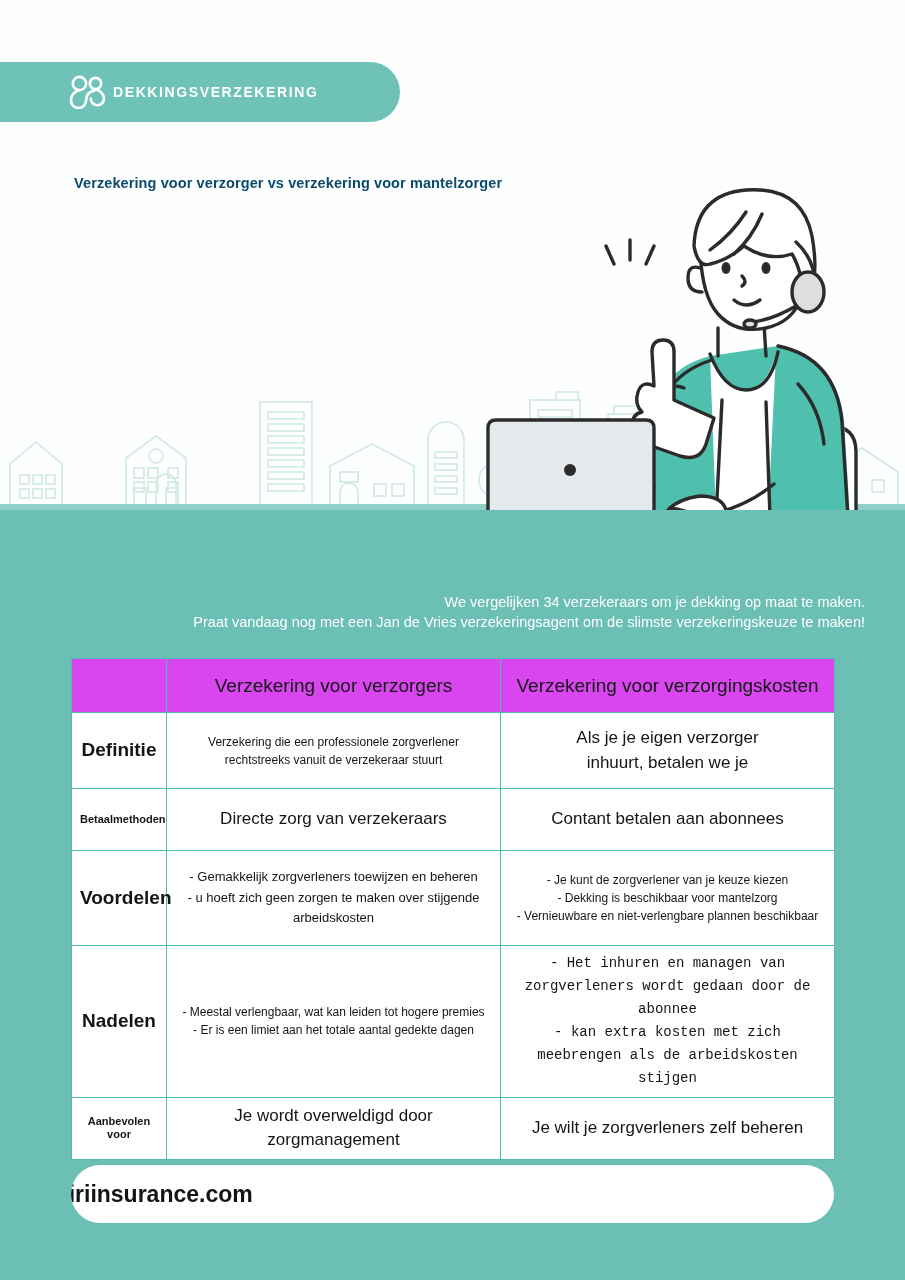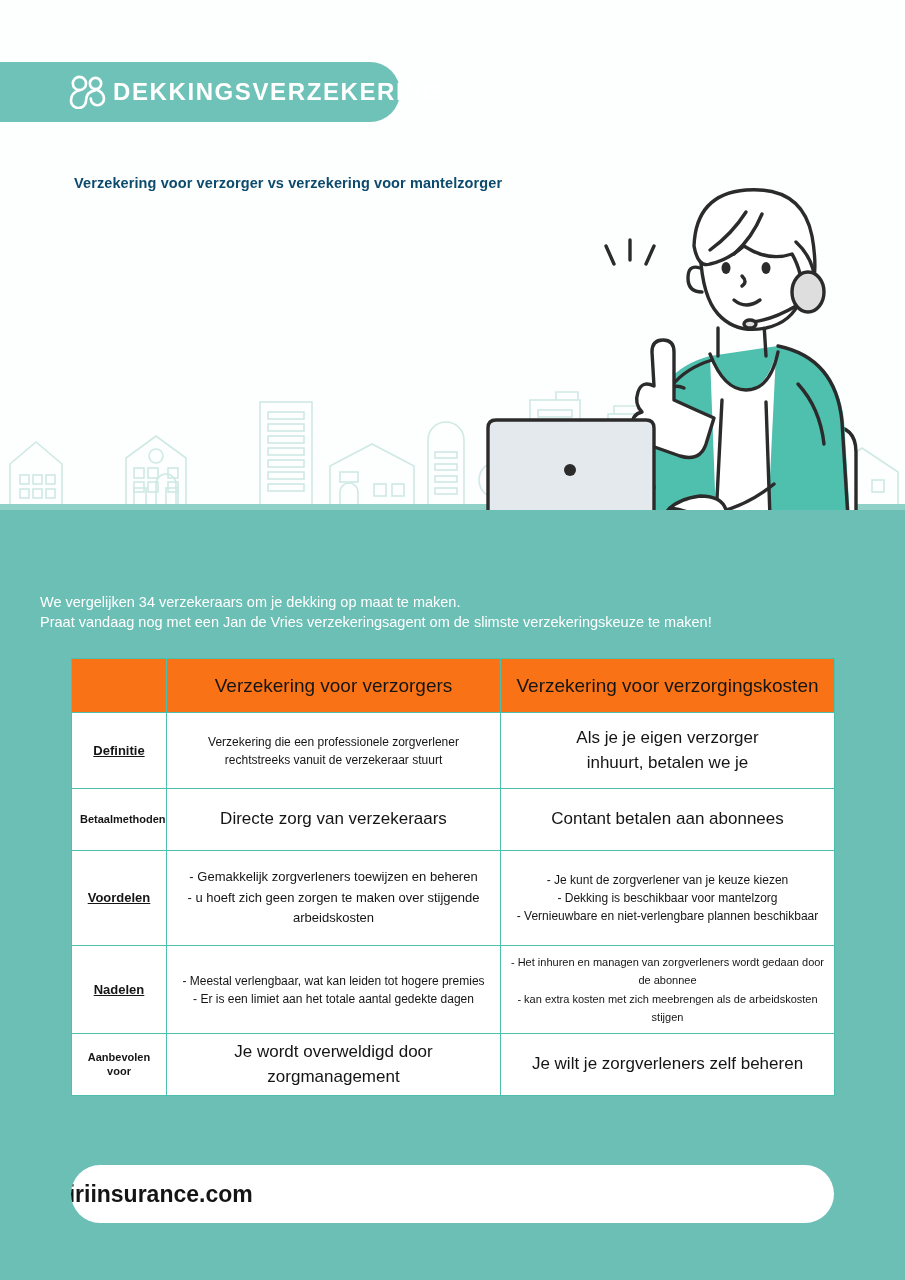--- a/index.html
+++ b/index.html
@@ -44,21 +44,21 @@
     padding-left: 105px;
   }
   .brand-icon {
     position: absolute;
     left: 108px;
     top: 13px;
     width: 38px;
     height: 34px;
   }
   .brand-name {
-    font-size: 24px;
+    font-size: 14px;
     font-weight: bold;
     letter-spacing: 1.6px;
     color: #ffffff;
     margin-left: 48px;
     white-space: nowrap;
   }
 
   
   .subtitle {
     position: absolute;
@@ -109,21 +109,21 @@
     width: 905px;
     height: 770px;
     background: #6BBFB5;
   }
 
   .intro {
     position: absolute;
     left: 0;
     top: 82px;
     width: 905px;
-    text-align: left;
+    text-align: right;
     color: #ffffff;
     font-size: 14.5px;
     line-height: 1.4;
     white-space: pre-line;
     padding: 0 40px;
   }
 
   
   .table-wrap {
     position: absolute;
@@ -138,40 +138,40 @@
     table-layout: fixed;
   }
   table.compare td, table.compare th {
     border: 1.6px solid #4CBFAF;
     text-align: center;
     vertical-align: middle;
     color: #151515;
     padding: 6px 8px;
   }
   table.compare th {
-    background: #f97316;
+    background: #d946ef;
     height: 54px;
     font-weight: normal;
     font-size: 19px;
   }
   col.c-label { width: 95px; }
   col.c-a { width: 334px; }
   col.c-b { width: 334px; }
 
   .row-label {
     font-weight: bold;
     line-height: 1.2;
   }
-  .rl-lg { font-size: 13px; text-decoration: underline; }
+  .rl-lg { font-size: 19px; }
   .rl-sm { font-size: 11px; }
 
   .cell-lg { font-size: 17px; line-height: 1.45; }
   .cell-md { font-size: 12px; line-height: 1.5; }
   .cell-sm { font-size: 13px; line-height: 1.6; }
-  .cell-xs { font-size: 11px; line-height: 1.65; }
+  .cell-xs { font-size: 14px; line-height: 1.65; font-family: Liberation Mono, monospace; }
 
   .r-definitie td { height: 76px; }
   .r-betaal td    { height: 62px; }
   .r-voordelen td { height: 95px; }
   .r-nadelen td   { height: 88px; }
   .r-aanbevolen td{ height: 62px; }
 
   .multiline { white-space: pre-line; }
 
   

